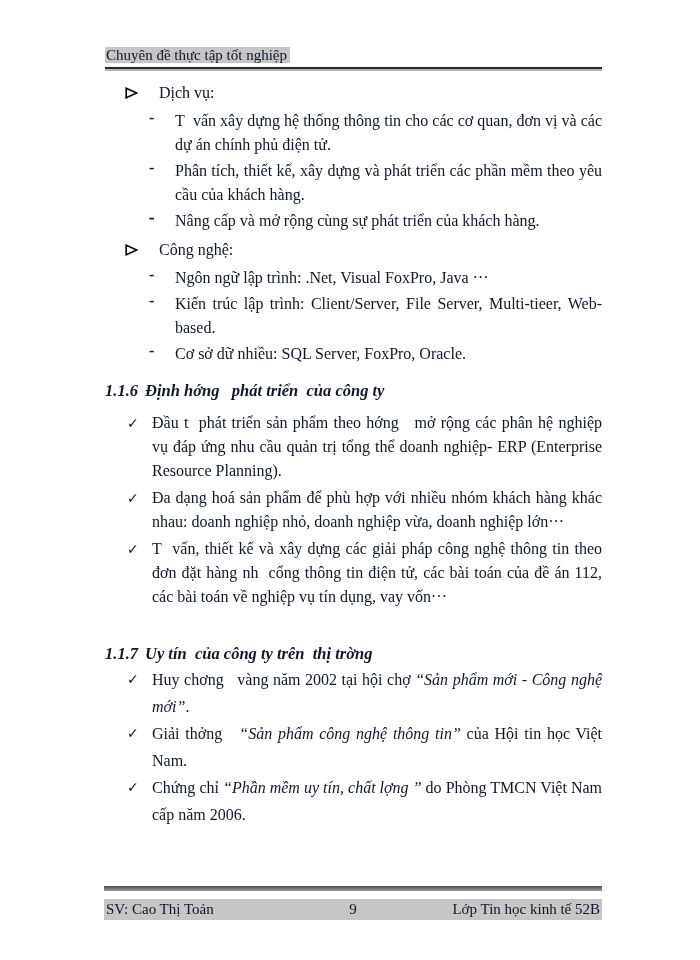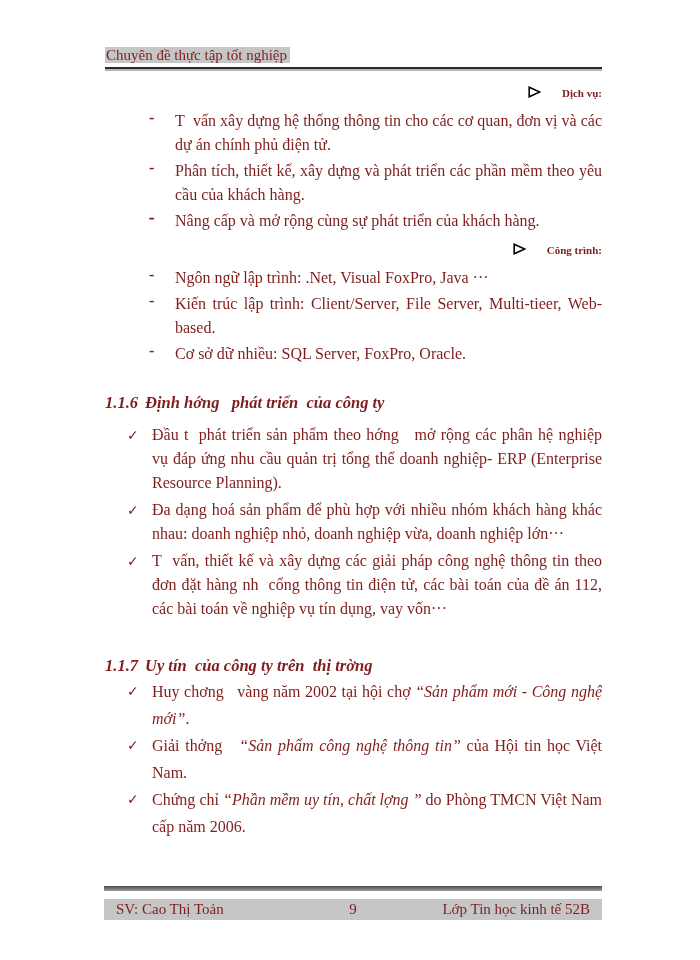--- a/index.html
+++ b/index.html
@@ -1,56 +1,56 @@
 <!DOCTYPE html>
 <html><head>
 <meta charset="utf-8">
 <style>
   html,body{margin:0;padding:0;background:#e8e8e8;}
   .page{
     position:relative;width:700px;height:960px;background:#ffffff;
-    font-family:"Liberation Serif","DejaVu Serif",serif;color:#7f1d1d;
+    font-family:"Liberation Serif","DejaVu Serif",serif;color:#0f172a;
     overflow:hidden;margin:0 auto;
   }
   
   .doc-header{
     position:absolute;left:105px;top:46px;width:497px;
     font-size:15px;line-height:18px;
     border-bottom:2px solid #2b2b2b;padding-bottom:3px;
     box-shadow:0 2px 0 #b5b5b5;
   }
   .doc-header .hl{background:#c6c6c6;padding:0 3px 0 1px;}
   
   .body-col{position:absolute;left:105px;top:76px;width:497px;font-size:16px;}
   
-  .arrow-head{display:flex;align-items:baseline;font-weight:bold;font-size:11px;
-    margin:6px 0 5px 20px;line-height:22px;justify-content:flex-end;}
+  .arrow-head{display:flex;align-items:baseline;font-weight:normal;font-size:16px;
+    margin:6px 0 5px 20px;line-height:22px;}
   .arrow-ic{flex:none;width:13px;margin-right:21px;position:relative;top:1px;}
   
   .dash-item{position:relative;padding-left:70px;line-height:24px;margin-bottom:2px;
     text-align:justify;}
   .dash-item .dash{position:absolute;left:44px;top:-3px;font-weight:700;}
   
   .sec-head{display:flex;font-weight:bold;font-style:italic;font-size:16.5px;
-    line-height:21px;margin:26px 0 10px 0;}
+    line-height:21px;margin:14px 0 10px 0;}
   .sec-head.second{margin-top:34px;margin-bottom:2px;}
   .sec-head .num{flex:none;width:40px;}
   
   .check-item{position:relative;padding-left:47px;line-height:24px;margin-bottom:3px;
     text-align:justify;}
   .sec7 .check-item{line-height:27px;margin-bottom:0;}
   .check-item .chk{position:absolute;left:22px;top:0;
     font-family:"DejaVu Sans","Liberation Sans",sans-serif;font-size:14px;font-weight:700;}
   .qt{font-style:italic;}
   
   .footer-rule{position:absolute;left:104px;top:886px;width:498px;height:5px;
     background:linear-gradient(#4d4d4d,#9c9c9c);}
   .footer-band{position:absolute;left:104px;top:899px;width:498px;
     background:#c6c6c6;display:flex;align-items:baseline;
-    font-size:15px;line-height:19px;padding:1px 12px;box-sizing:border-box;}
+    font-size:15px;line-height:19px;padding:1px 2px;box-sizing:border-box;}
   .footer-band .f-left{flex:1;text-align:left;}
   .footer-band .f-center{flex:0 0 auto;text-align:center;}
   .footer-band .f-right{flex:1;text-align:right;}
 </style>
 </head>
 <body>
 
 <div class="page">
 
   <div class="doc-header">
@@ -82,21 +82,21 @@
       <span class="dash">-</span>
       <span>Nâng cấp và mở rộng cùng sự phát triển của khách hàng.</span>
     </div>
 
     <div class="arrow-head">
       <span class="arrow-ic">
         <svg width="13" height="12" viewBox="0 0 13 12">
             <path d="M1.2 1.2 L11.8 6 L1.2 10.8 Z" fill="none" stroke="#000" stroke-width="1.6"></path>
           </svg>
       </span>
-      <span>Công trình:</span>
+      <span>Công nghệ:</span>
     </div>
     <div class="dash-item">
       <span class="dash">-</span>
       <span>Ngôn ngữ lập trình: .Net, Visual FoxPro, Java ···</span>
     </div>
     <div class="dash-item">
       <span class="dash">-</span>
       <span>Kiến trúc lập trình: Client/Server, File Server, Multi-tieer, Web-based.</span>
     </div>
     <div class="dash-item">

